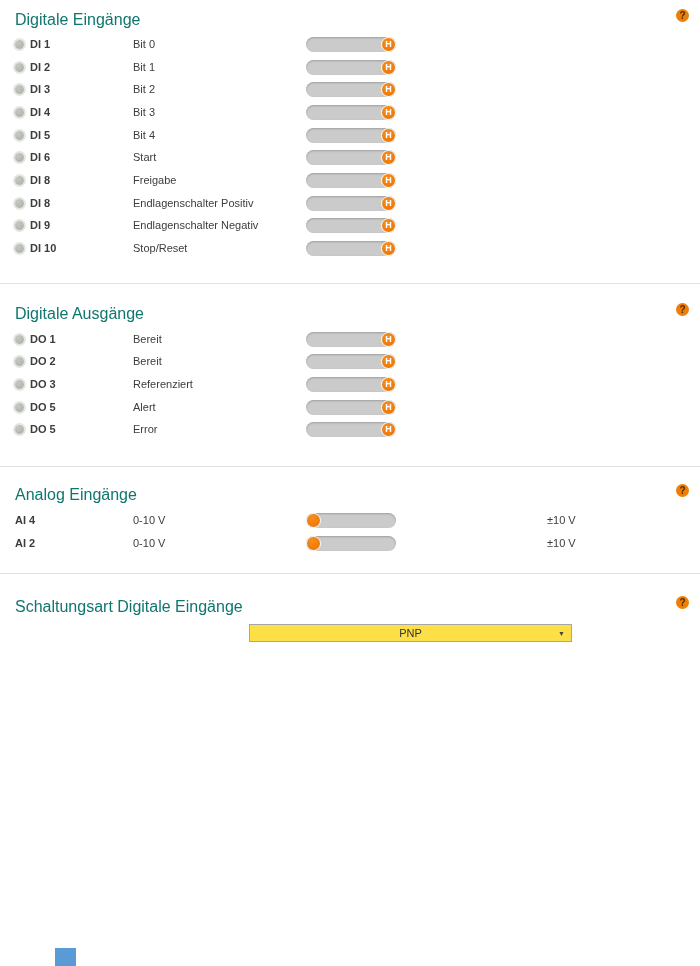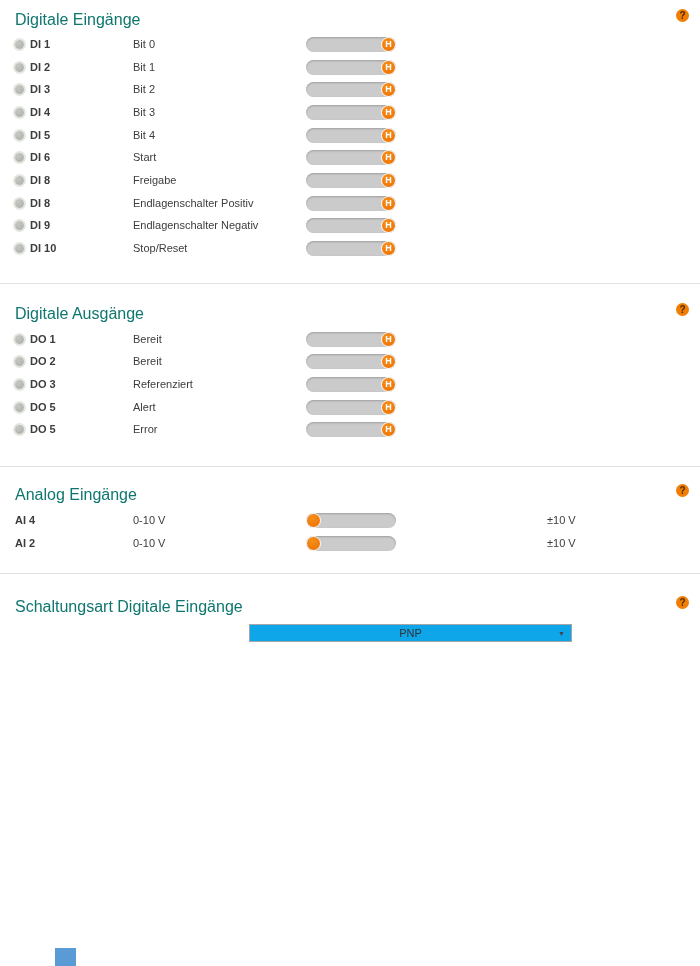--- a/index.html
+++ b/index.html
@@ -21,21 +21,21 @@
           background:#cbcbcb;box-shadow:inset 0 1px 2px rgba(0,0,0,.22);cursor:pointer;}
   .hknob{position:absolute;right:0;top:0;width:15px;height:15px;box-sizing:border-box;
          border:1px solid #ffffff;border-radius:50%;
          background:radial-gradient(circle at 40% 30%,#f68f1e,#ec7000);
          color:#fff;font-size:9px;font-weight:bold;text-align:center;line-height:13px;}
   .aknob{position:absolute;left:0;top:0;width:15px;height:15px;box-sizing:border-box;
          border:1px solid #ffffff;border-radius:50%;
          background:radial-gradient(circle at 40% 30%,#f68f1e,#ec7000);}
   .sep{position:absolute;left:0;width:700px;height:0;border-top:1px solid #e2e2e2;}
   .dropdown{position:absolute;left:249px;top:624px;width:323px;height:18px;box-sizing:border-box;
-            border:1px solid #a6a6a6;background:#0ea5e9;cursor:pointer;}
+            border:1px solid #a6a6a6;background:#fde047;cursor:pointer;}
   .dd-value{position:absolute;left:0;top:2px;width:100%;text-align:center;font-size:11px;color:#333;}
   .dd-arrow{position:absolute;right:6px;top:5px;font-size:7px;color:#444;}
   .artifact{position:absolute;left:55px;top:948px;width:21px;height:18px;background:#5b9bd5;}
 </style>
 </head>
 <body>
 
 <div id="page">
 
   <section>

